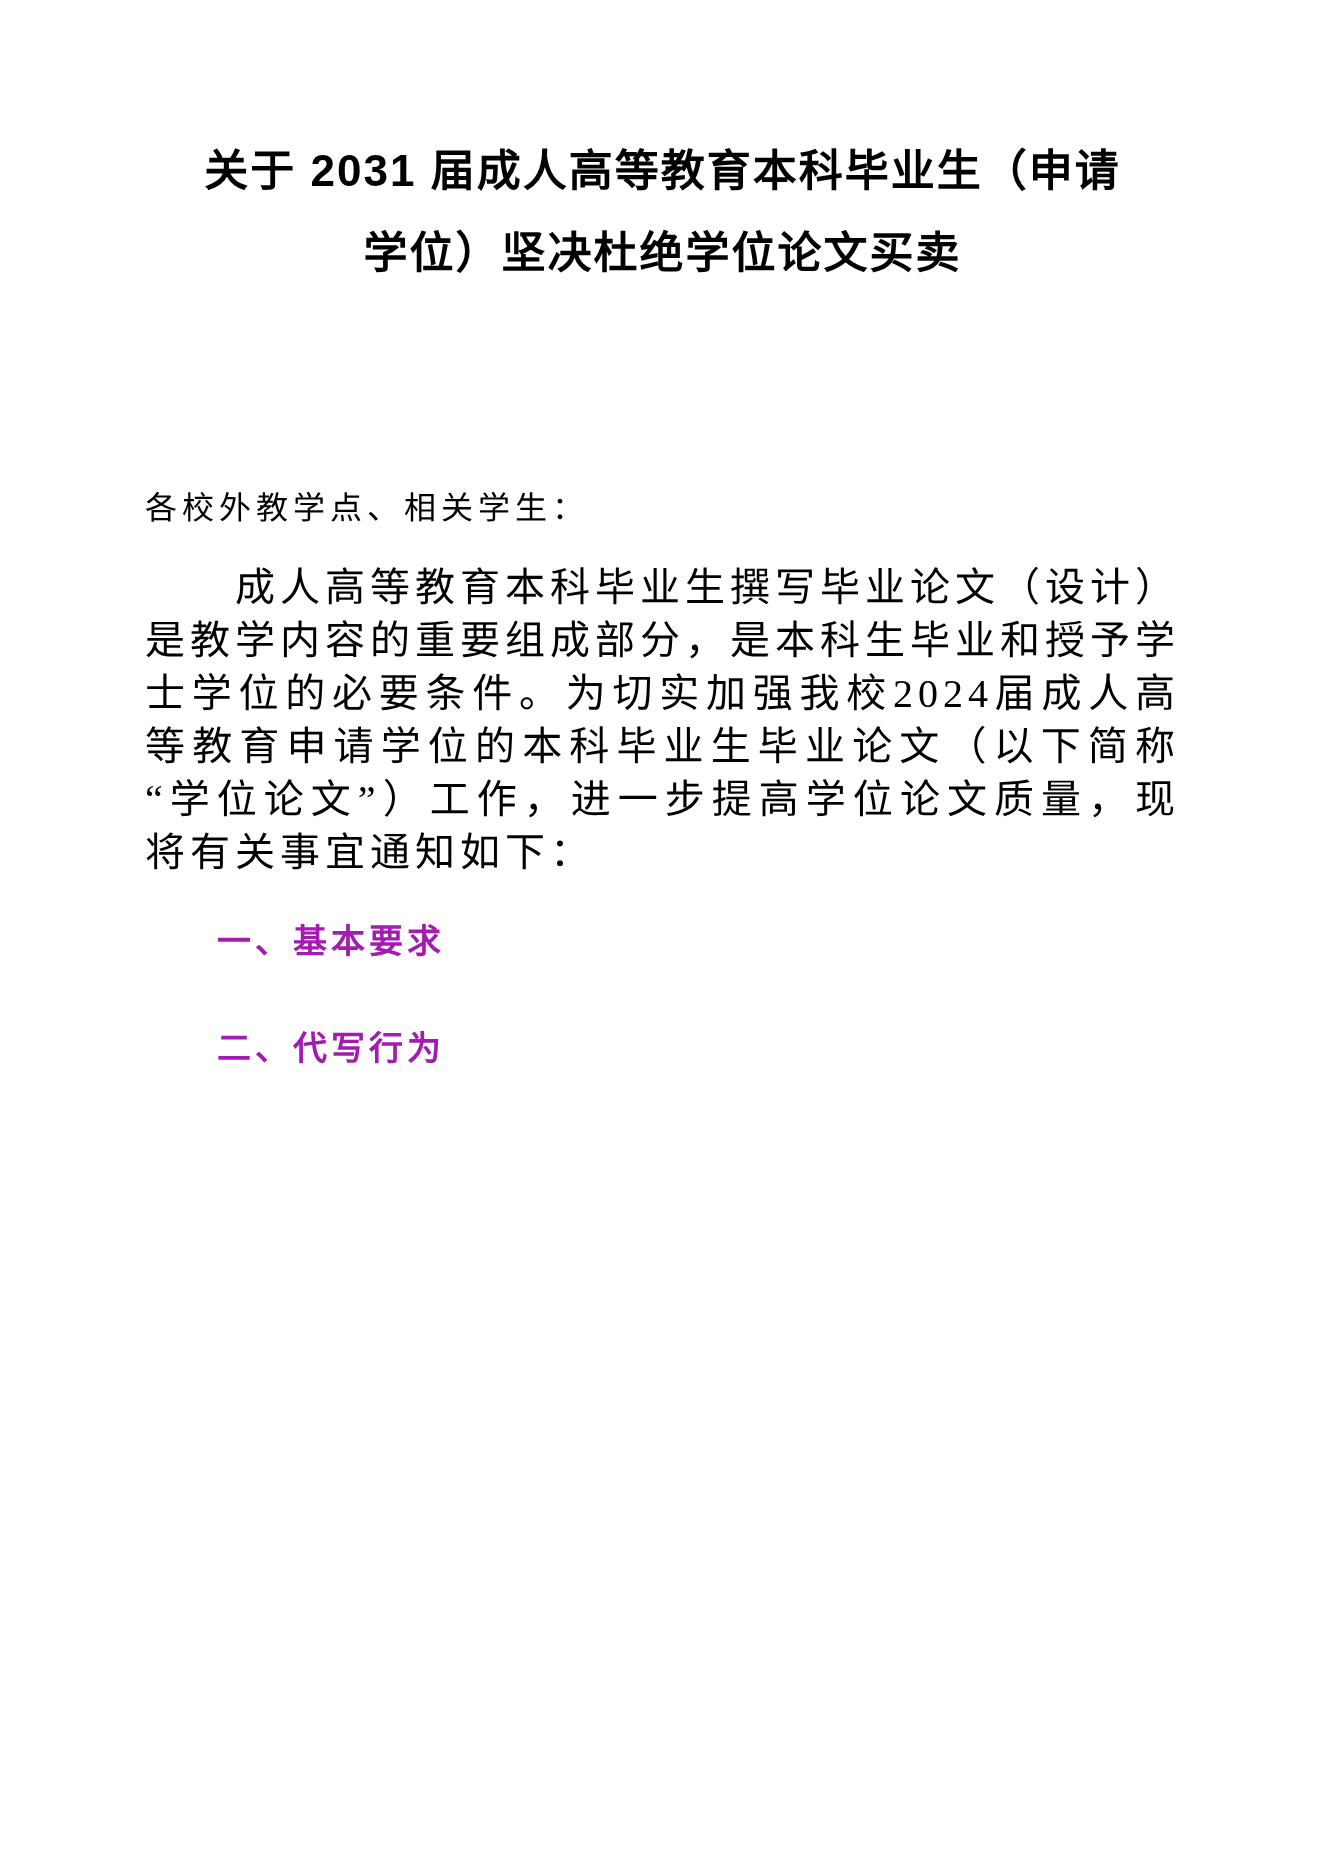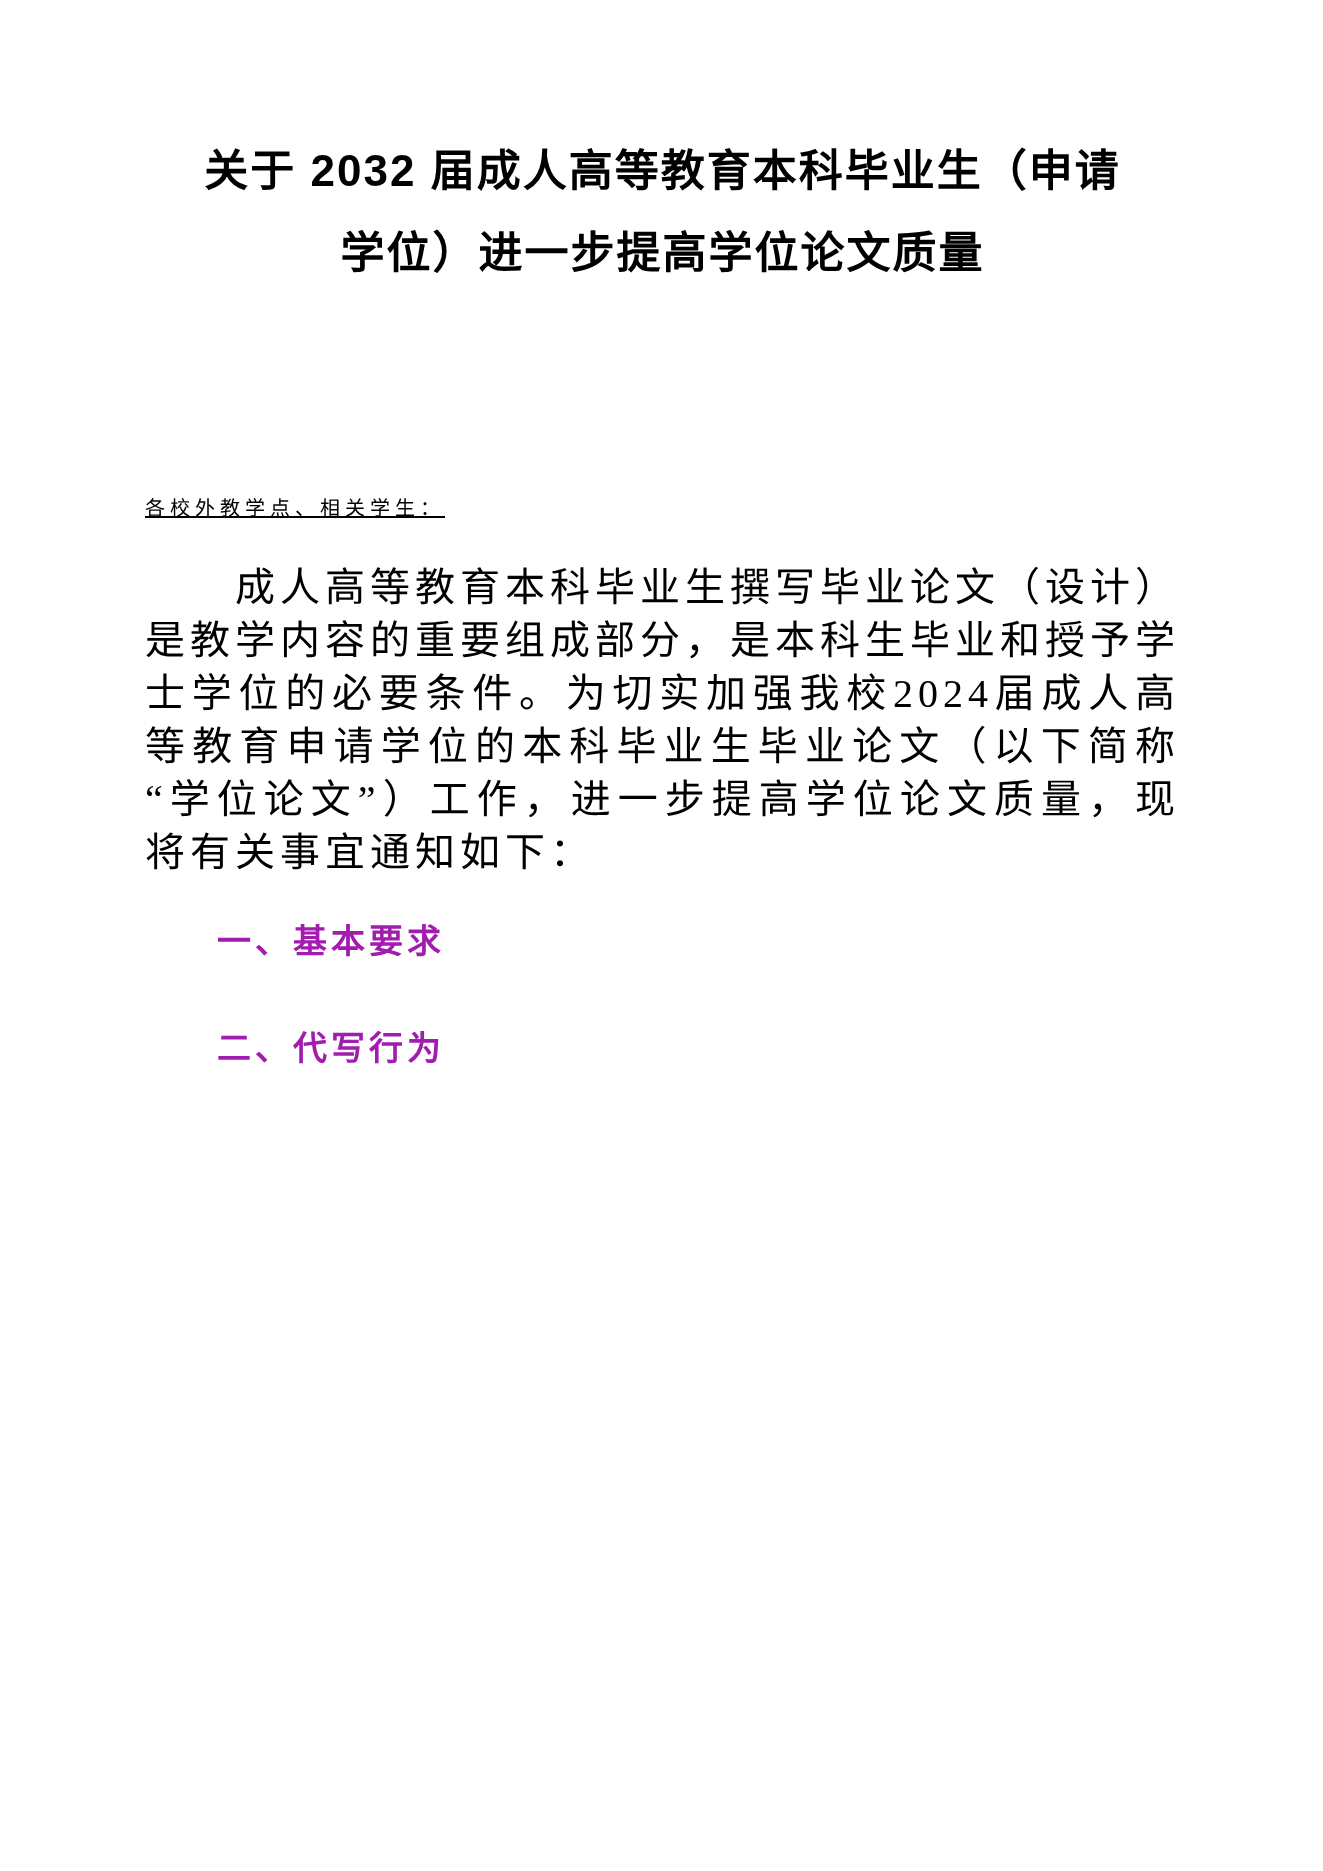--- a/index.html
+++ b/index.html
@@ -27,24 +27,23 @@
     letter-spacing: 2px;
     text-align: center;
     color: #000000;
   }
   .title-line {
     display: block;
     white-space: nowrap;
   }
   .salutation {
     margin: 182px 0 0 0;
-    font-size: 20px;
+    font-size: 32px;
     line-height: 65px;
     letter-spacing: 5px;
-    text-decoration: underline;
   }
   .body-para {
     margin: 20px 0 0 0;
     font-size: 40px;
     line-height: 53px;
     letter-spacing: 5px;
     text-align: justify;
     text-justify: inter-ideograph;
     text-indent: 2.25em;
   }
@@ -61,22 +60,22 @@
   .section-heading.last {
     margin-top: 42px;
   }
 </style>
 </head>
 <body>
 
 <div class="page">
 
   <h1 class="title">
-    <span class="title-line">关于 2032 届成人高等教育本科毕业生（申请</span>
-    <span class="title-line">学位）进一步提高学位论文质量</span>
+    <span class="title-line">关于 2031 届成人高等教育本科毕业生（申请</span>
+    <span class="title-line">学位）坚决杜绝学位论文买卖</span>
   </h1>
 
   <p class="salutation">各校外教学点、相关学生：</p>
 
   <p class="body-para">成人高等教育本科毕业生撰写毕业论文（设计）是教学内容的重要组成部分，是本科生毕业和授予学士学位的必要条件。为切实加强我校2024届成人高等教育申请学位的本科毕业生毕业论文（以下简称“学位论文”）工作，进一步提高学位论文质量，现将有关事宜通知如下：</p>
 
   <h2 class="section-heading">一、基本要求</h2>
 
 
   <h2 class="section-heading last">二、代写行为</h2>

